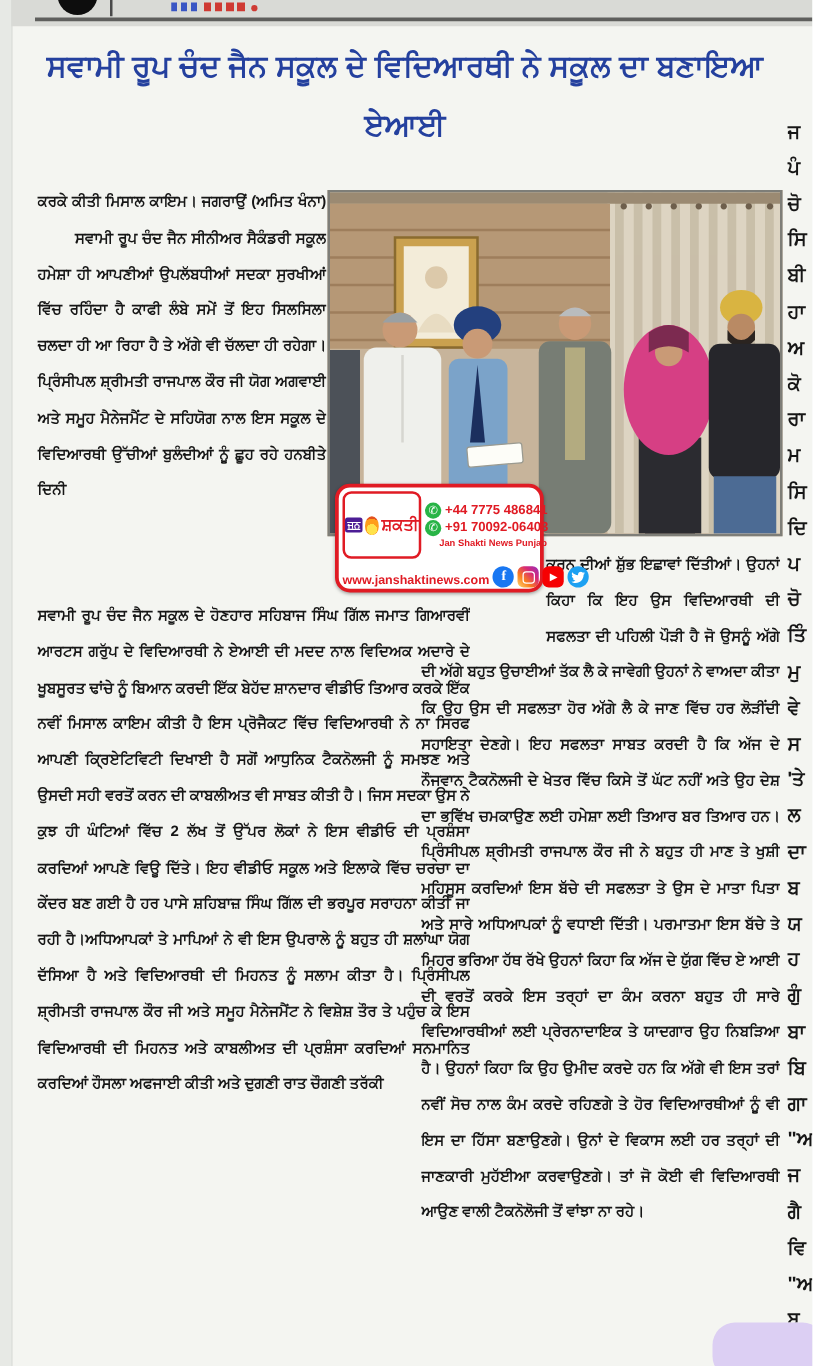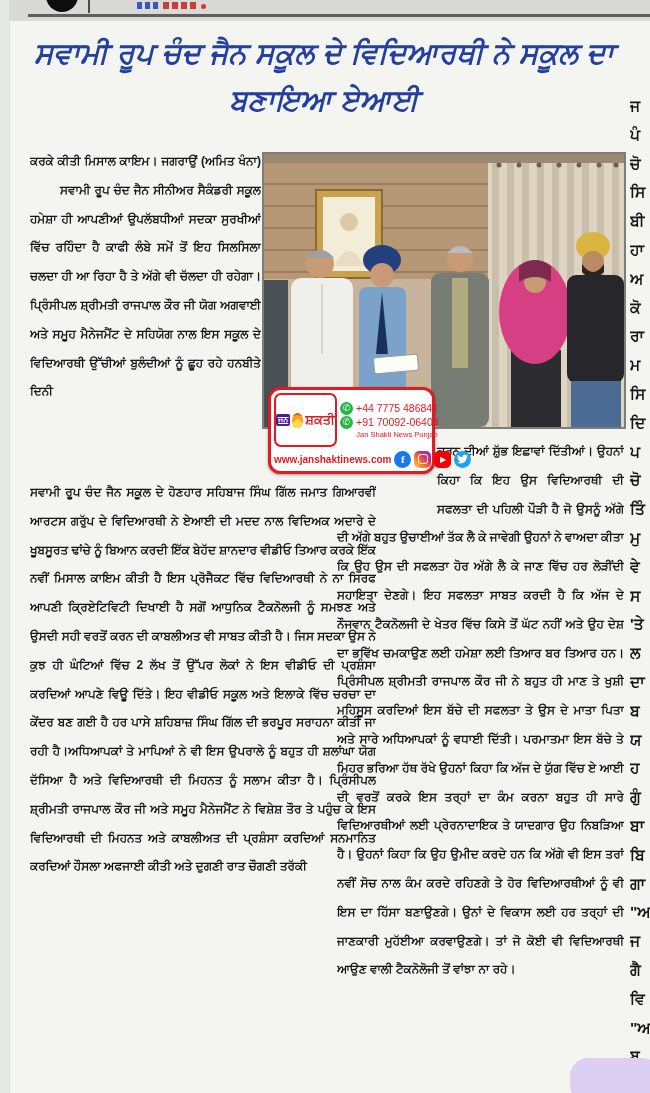--- a/index.html
+++ b/index.html
@@ -13,21 +13,21 @@
   .mh-divider{position:absolute;left:79px;top:0;width:2px;height:13px;background:#4a4a4a;}
   .mh-blue{position:absolute;left:128px;top:2px;width:22px;height:7px;
            background:repeating-linear-gradient(90deg,#3a56c4 0 5px,transparent 5px 8px);}
   .mh-red{position:absolute;left:154px;top:2px;width:34px;height:7px;
           background:repeating-linear-gradient(90deg,#cf3a33 0 6px,transparent 6px 9px);}
   .mh-dot{position:absolute;left:192px;top:4px;width:5px;height:5px;border-radius:50%;background:#cf3a33;}
   .mh-rule{position:absolute;left:19px;top:14px;right:0;height:3px;background:#5f5f5d;}
 
   
   .headline{position:absolute;left:10px;top:30px;width:628px;margin:0;text-align:center;
-            font-size:29px;font-weight:700;color:#24409e;line-height:47px;letter-spacing:.2px;font-style:italic;}
+            font-size:24px;font-weight:700;color:#24409e;line-height:47px;letter-spacing:.2px;}
 
   
   .bodytext{font-size:12px;line-height:28.8px;font-weight:600;text-align:justify;
             color:#161616;overflow:hidden;}
   .col1-upper{position:absolute;left:30px;top:147px;width:231px;height:347px;}
   .col1-lower{position:absolute;left:30px;top:478px;width:346px;height:557px;}
   .col2{position:absolute;left:337px;top:437px;width:287px;height:616px;}
   .col2-spacer{float:left;width:100px;height:60px;}
   .dateline{font-weight:700;}
   .dl-gap{display:inline-block;width:26px;}
@@ -49,23 +49,23 @@
   .b-logo{width:62px;border:2px solid #e01b24;border-radius:7px;margin:1px 2px 1px 0;
           display:flex;align-items:center;justify-content:center;gap:2px;position:relative;background:#fff;}
   .jan-chip{background:#4c1d95;color:#fff;font-size:8px;font-weight:800;padding:1px 2px;border-radius:2px;text-decoration:underline;}
   .flame{width:11px;height:15px;border-radius:50% 50% 45% 45%;
          background:radial-gradient(circle at 50% 70%,#ffe24a 0 35%,#ff9e1b 36% 70%,#e3521e 71%);}
   .shakti{color:#e01b24;font-size:13px;font-weight:800;}
   .b-right{flex:1;display:flex;flex-direction:column;justify-content:center;gap:1px;padding-left:1px;}
   .b-row{display:flex;align-items:center;gap:3px;}
   .wa-icon{width:13px;height:13px;border-radius:50%;background:#28b446;color:#fff;
            font-size:9px;line-height:13px;text-align:center;flex:none;}
-  .ph{color:#e01b24;font-weight:400;font-size:10.5px;white-space:nowrap;}
-  .b-cap{color:#e01b24;font-weight:400;font-size:7.5px;text-align:right;padding-right:1px;}
-  .b-bottom{display:flex;align-items:center;gap:3px;height:22px;}
+  .ph{color:#e01b24;font-weight:700;font-size:10.5px;white-space:nowrap;}
+  .b-cap{color:#e01b24;font-weight:700;font-size:7.5px;text-align:right;padding-right:1px;}
+  .b-bottom{display:flex;align-items:flex-end;gap:3px;height:22px;}
   .web{color:#e01b24;font-weight:800;font-size:10px;white-space:nowrap;}
   .ic{width:17px;height:17px;flex:none;text-align:center;line-height:17px;color:#fff;
       font-weight:700;font-size:11px;display:inline-flex;align-items:center;justify-content:center;}
   .fb{background:#1877f2;border-radius:50%;font-family:"Liberation Serif",serif;}
   .ig{background:linear-gradient(45deg,#feda75,#fa7e1e,#d62976,#962fbf);border-radius:5px;position:relative;}
   .ig-ring{width:8px;height:8px;border:1.5px solid #fff;border-radius:3px;display:block;}
   .yt{background:#f60002;border-radius:5px;font-size:8px;}
   .tw{background:#1da1f2;border-radius:50%;}
 
   

